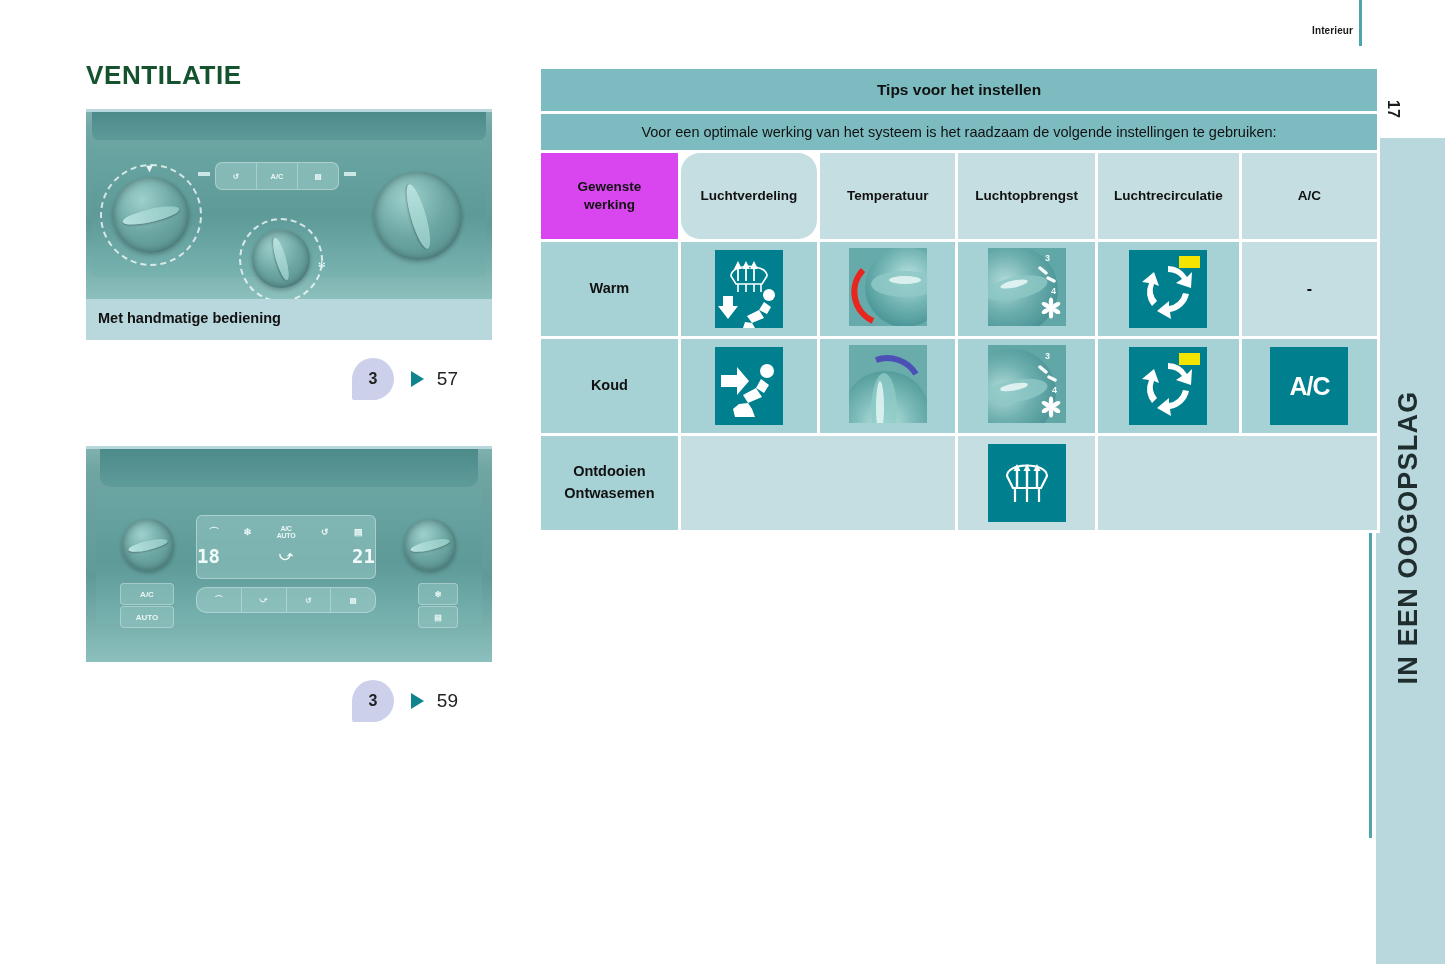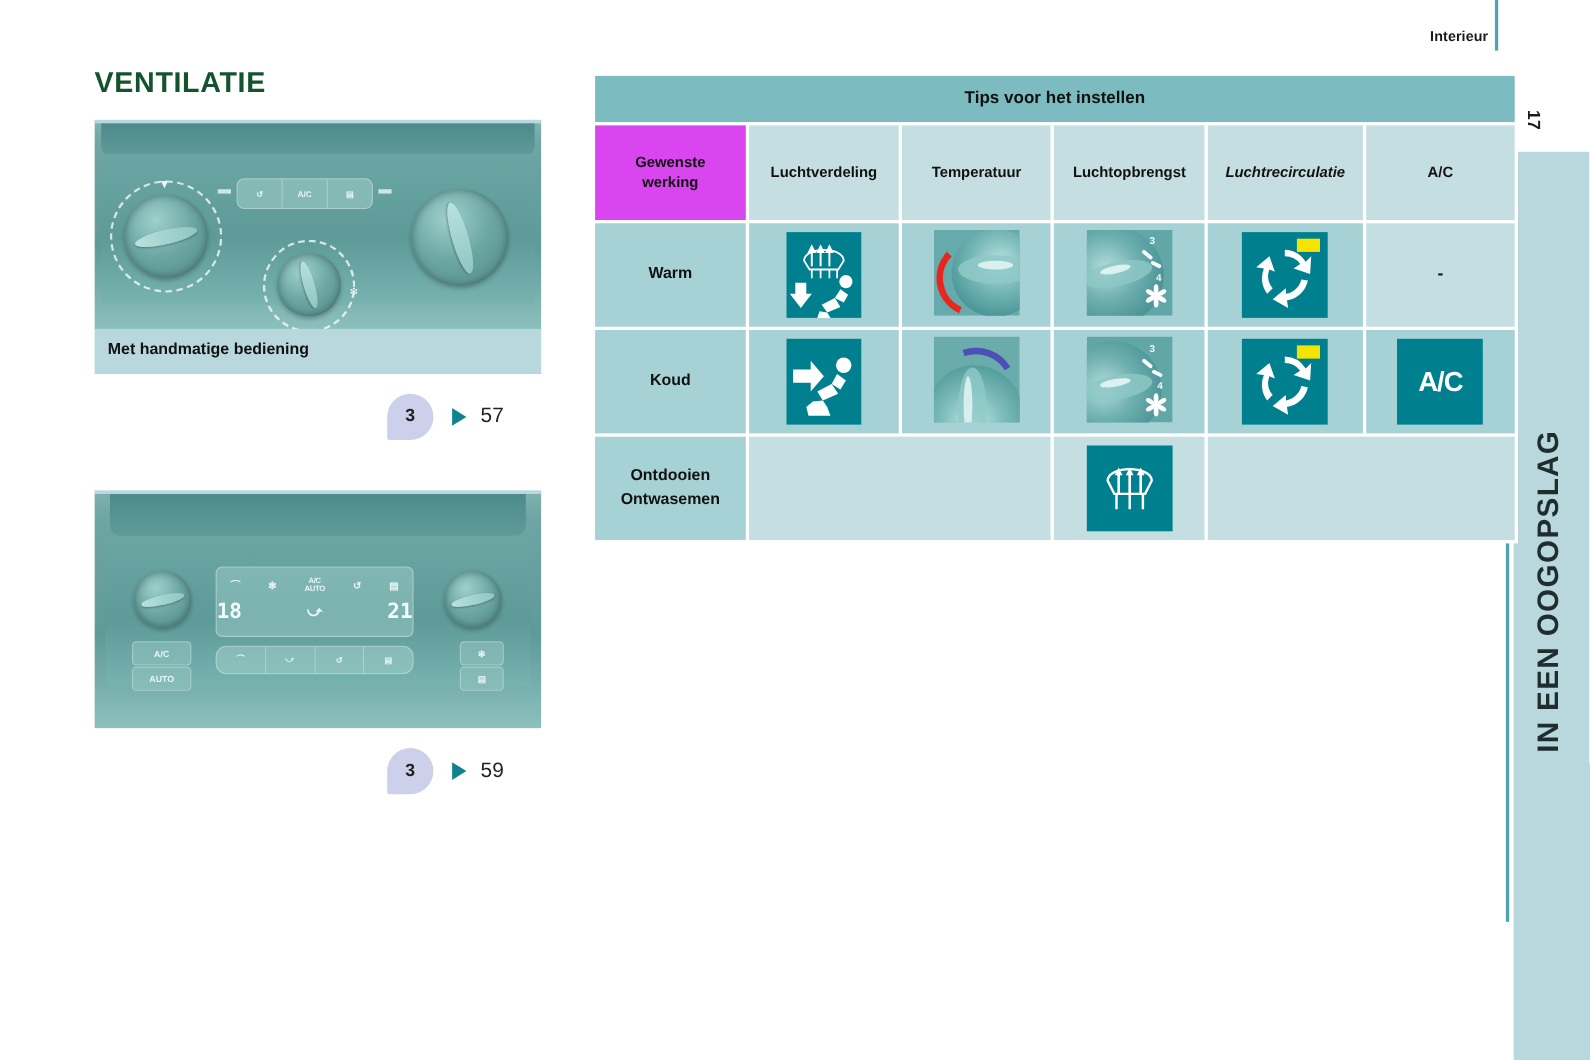--- a/index.html
+++ b/index.html
@@ -9,21 +9,21 @@
     background:#ffffff;
     font-family:"Liberation Sans", sans-serif;
     position:relative;
     overflow:hidden;
   }
 
   
   #header-area { position:absolute; top:0; left:0; width:1445px; height:56px; }
   #header-title {
     position:absolute; right:92px; top:25px;
-    font-size:13px; font-weight:bold; color:#1a1a1a; letter-spacing:.1px;
+    font-size:10px; font-weight:bold; color:#1a1a1a; letter-spacing:.1px;
   }
   #header-rule {
     position:absolute; right:83px; top:0px; width:3px; height:46px;
     background:#4fa5ad;
   }
 
   
   #right-rail { position:absolute; top:0; right:0; width:83px; height:964px; }
   #page-number {
     position:absolute; top:100px; left:22px;
@@ -311,28 +311,31 @@
   </div>
 
 </div>
 
 <table id="tips-table">
   <tbody>
       <tr>
     <td class="t-title" colspan="6">Tips voor het instellen</td>
   </tr>
   <tr>
+    <td class="t-intro" colspan="6">Voor een optimale werking van het systeem is het raadzaam de volgende instellingen te gebruiken:</td>
+  </tr>
+  <tr>
     <td class="t-colhead primary">
       <div>Gewenste</div>
       <div>werking</div>
     </td>
-    <td class="t-colhead" style="width:139px;">Luchtverdeling</td>
+    <td class="t-colhead" style="width:139px;border-radius:19px;">Luchtverdeling</td>
     <td class="t-colhead" style="width:139px;">Temperatuur</td>
     <td class="t-colhead" style="width:139px;">Luchtopbrengst</td>
-    <td class="t-colhead" style="width:143px;font-style:italic;">Luchtrecirculatie</td>
+    <td class="t-colhead" style="width:143px;">Luchtrecirculatie</td>
     <td class="t-colhead" style="width:139px;">A/C</td>
   </tr>
 
   <tr>
     <td class="t-rowhead">Warm</td>
 
     <td class="t-cell mid">
       <span class="icon-tile">
         <svg viewBox="0 0 68 78" width="68" height="78" aria-hidden="true">
           <g fill="none" stroke="#ffffff" stroke-width="1.6">

